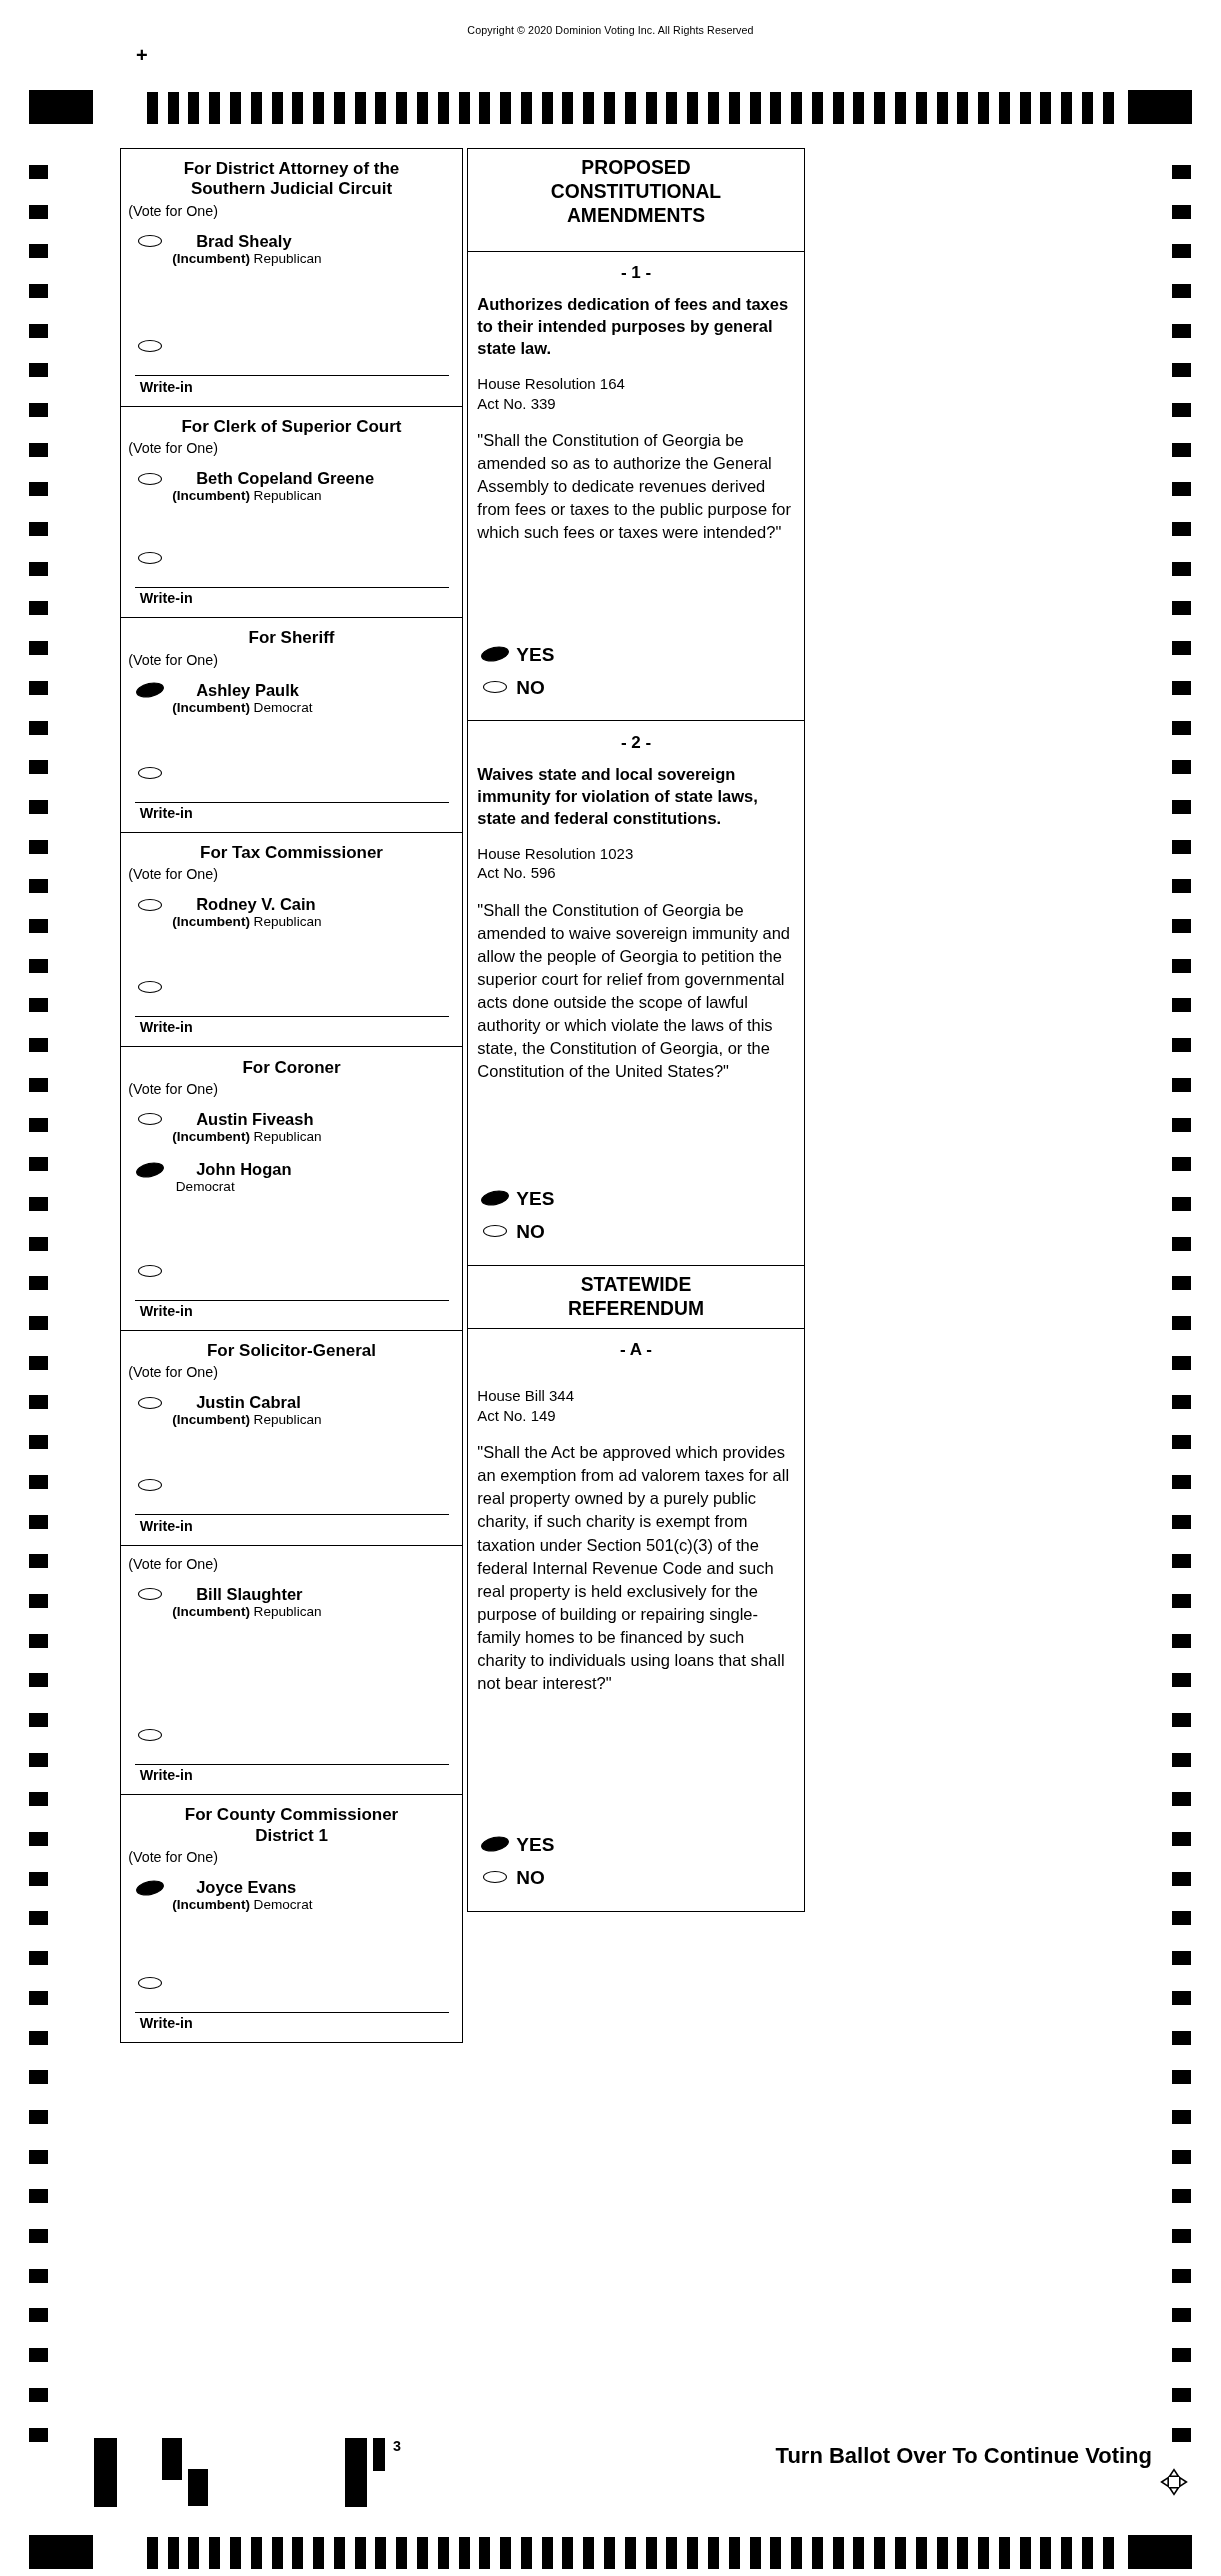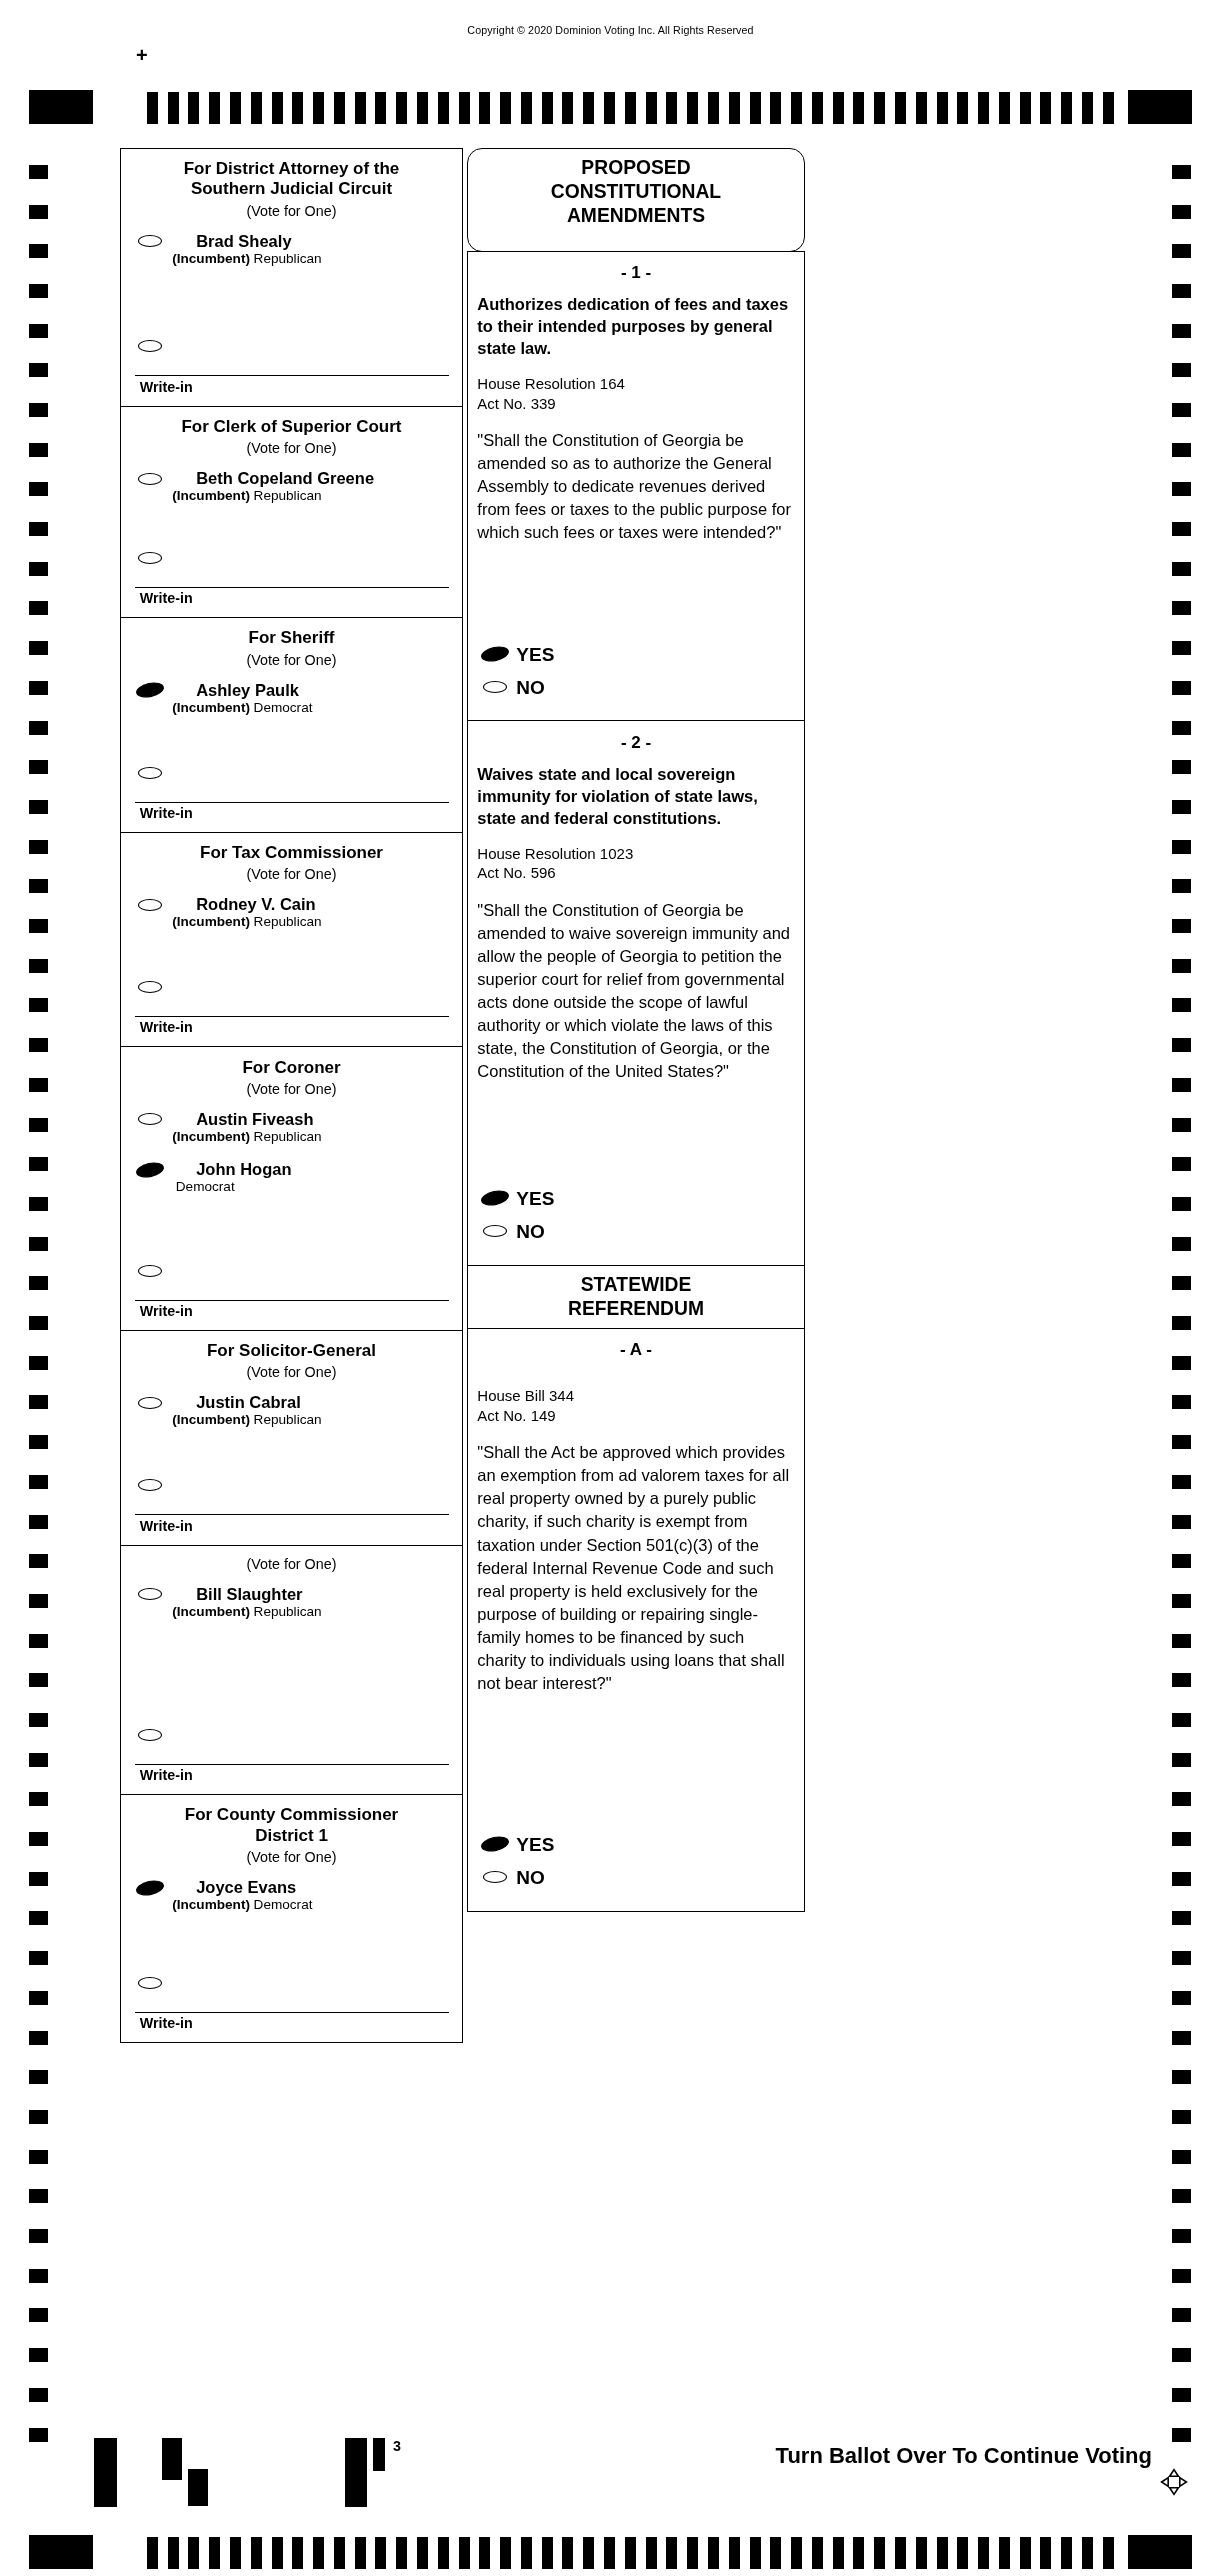--- a/index.html
+++ b/index.html
@@ -13,21 +13,21 @@
   .copyright{position:absolute;top:24px;left:0;width:100%;text-align:center;font-size:10.7px;letter-spacing:0.1px;}
   .plus-mark{position:absolute;left:136px;top:44px;font-size:20px;font-weight:bold;}
   
   #left-col{position:absolute;left:120px;top:148px;width:343px;}
   #right-col{position:absolute;left:467px;top:148px;width:338px;}
   
   .contest{border:1.4px solid #000;background:#fff;box-sizing:border-box;margin-top:-1.4px;
            display:flex;flex-direction:column;padding:7.2px 7.2px 4.3px;}
   .contest:first-child{margin-top:0;}
   .contest-title{font-weight:bold;font-size:17px;line-height:1.2;text-align:center;white-space:pre-line;margin-top:2.9px;}
-  .contest-note{font-size:14.3px;text-align:center;margin:2.9px 0 13px;}
+  .contest-note{font-size:14.3px;margin:2.9px 0 13px;}
   .cand-row{position:relative;padding-left:44px;margin-bottom:14.3px;min-height:21.5px;}
   .oval{position:absolute;left:10px;top:3.6px;width:24px;height:12px;border:1.4px solid #000;
         border-radius:50%;box-sizing:border-box;background:#fff;display:inline-block;}
   .oval.filled{background:#000;border-color:#000;transform:rotate(-12deg) scale(1.18);}
   .cand-name{font-weight:bold;font-size:16.5px;line-height:1.15;margin-left:24px;}
   .cand-detail{font-size:13.6px;line-height:1.25;}
   .cand-detail .b{font-weight:bold;margin-right:3.6px;}
   .empty-row{margin-top:auto;height:18.6px;margin-bottom:7.2px;}
   .writein{margin:10px 5.7px 4.3px 7.2px;border-top:1.4px solid #000;padding:2.1px 0 2.9px 4.3px;}
   .writein-label{font-weight:bold;font-size:14.3px;}
@@ -397,21 +397,21 @@
         </div>
         <div class="cand-row empty-row">
           <span class="oval"></span>
         </div>
         <div class="writein">
           <div class="writein-label">Write-in</div>
         </div>
       </div>
     </div>
   <div id="right-col">
-      <div class="rc-header" style="min-height: 104px; border-radius: 15px;">PROPOSED
+      <div class="rc-header" style="min-height: 104px;">PROPOSED
 CONSTITUTIONAL
 AMENDMENTS</div>
       <div class="measure" style="min-height: 471px;">
         <div class="m-number">- 1 -</div>
         <div class="m-summary">Authorizes dedication of fees and taxes to their intended purposes by general state law.</div>
         <div class="m-ref">House Resolution 164
 Act No. 339</div>
         <div class="m-question">"Shall the Constitution of Georgia be amended so as to authorize the General Assembly to dedicate revenues derived from fees or taxes to the public purpose for which such fees or taxes were intended?"</div>
         <div class="m-opts">
           <div class="opt-row"><span class="oval filled"></span><span class="opt-label">YES</span></div>

